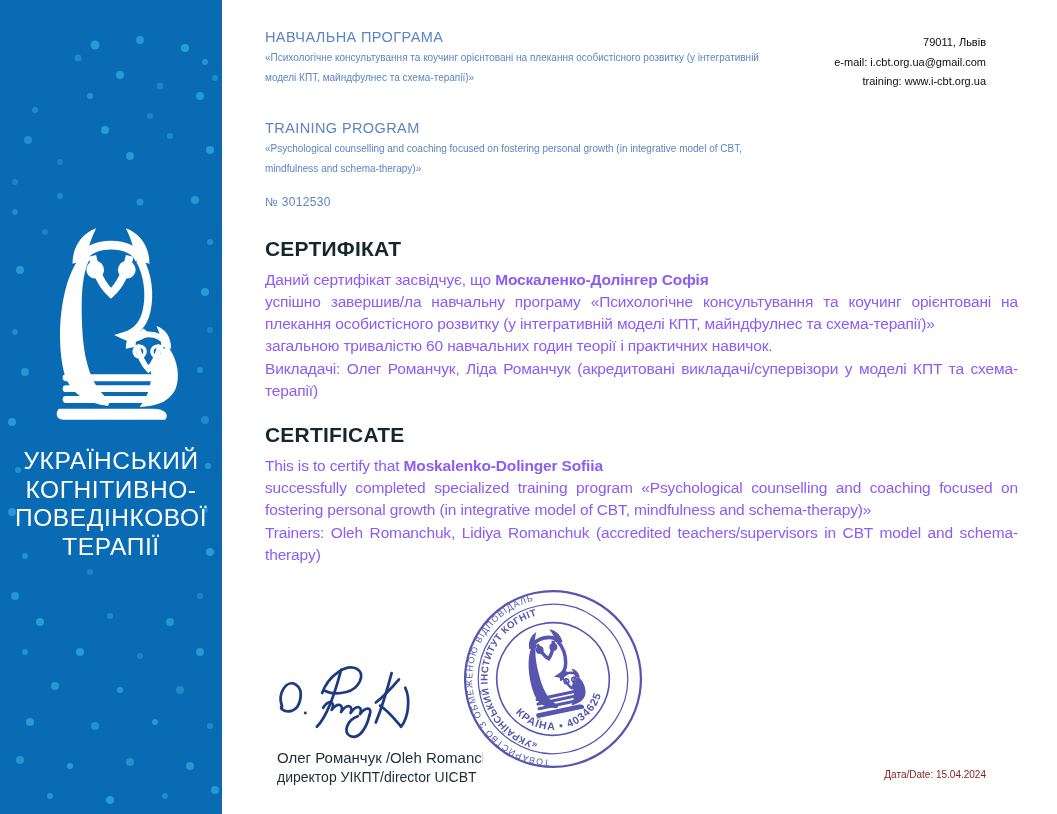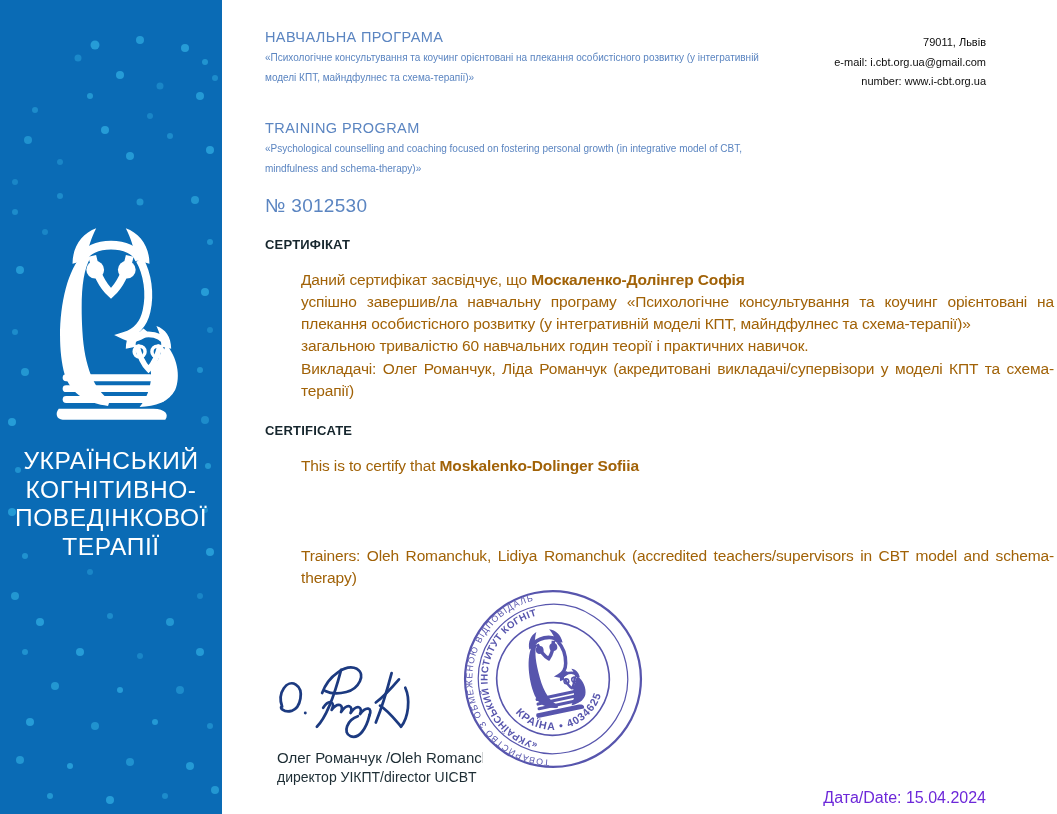--- a/index.html
+++ b/index.html
@@ -22,30 +22,30 @@
   .orgname{position:absolute;left:0;top:447px;width:222px;text-align:center;color:#fff;
            font-size:24.5px;line-height:28.5px;font-weight:400;letter-spacing:.6px;}
 
   
   .main{position:absolute;left:222px;top:0;right:0;bottom:0;background:#fff;}
   .abs{position:absolute;}
   .blue{color:var(--heading-blue);}
   .prog-title{left:43px;font-size:14.5px;letter-spacing:.4px;}
   .prog-text{left:43px;width:522px;font-size:10px;line-height:20px;}
   .contact{right:71px;top:33px;text-align:right;font-size:11px;line-height:19.5px;color:#0d0d0d;}
-  .cert-no{left:43px;top:195px;font-size:19px;letter-spacing:.3px;}
-  .sec-heading{left:43px;font-size:13px;font-weight:700;letter-spacing:.2px;color:#16262d;}
-  .line,.para{left:43px;font-size:15.5px;line-height:22px;letter-spacing:-0.15px;color:#a16207;margin-left:36px;}
+  .cert-no{left:43px;top:195px;font-size:12px;letter-spacing:.3px;}
+  .sec-heading{left:43px;font-size:21px;font-weight:700;letter-spacing:.2px;color:#16262d;}
+  .line,.para{left:43px;font-size:15.5px;line-height:22px;letter-spacing:-0.15px;color:#8b5cf6;}
   .para{width:753px;text-align:justify;}
   .line b,.para b{font-weight:700;}
   .signature-svg{left:40px;top:652px;width:175px;height:100px;}
   .stamp-svg{left:240px;top:588px;width:182px;height:182px;transform:rotate(-12deg);}
   .signer-name{left:55px;top:749px;font-size:15px;width:206px;white-space:nowrap;overflow:hidden;color:#1d2d34;}
   .signer-title{left:55px;top:769px;font-size:14px;color:#1d2d34;}
-  .date{right:71px;top:769px;font-size:16px;color:#6d28d9;margin-top:20px;}
+  .date{right:71px;top:769px;font-size:10px;color:#7f1d1d;}
   .defs{position:absolute;width:0;height:0;overflow:hidden;}
   .owl-fill{fill:currentColor;}
   .owl-stroke{fill:none;stroke:currentColor;}
   .stamp-text{fill:var(--stamp-blue);font-family:"Liberation Sans",sans-serif;}
 </style>
 </head>
 <body>
 
 <svg class="defs" aria-hidden="true">
   <defs>
@@ -155,21 +155,21 @@
   </aside>
 
   <main class="main">
 
     <div class="abs blue prog-title" style="top:29px">НАВЧАЛЬНА ПРОГРАМА</div>
     <div class="abs blue prog-text" style="top:48px">«Психологічне консультування та коучинг орієнтовані на плекання особистісного розвитку (у інтегративній моделі КПТ, майндфулнес та схема-терапії)»</div>
 
     <div class="abs contact">
       <div>79011, Львів</div>
       <div>e-mail: i.cbt.org.ua@gmail.com</div>
-      <div>number: www.i-cbt.org.ua</div>
+      <div>training: www.i-cbt.org.ua</div>
     </div>
 
     <div class="abs blue prog-title" style="top:120px">TRAINING PROGRAM</div>
     <div class="abs blue prog-text" style="top:139px">«Psychological counselling and coaching focused on fostering personal growth (in integrative model of CBT, mindfulness and schema-therapy)»</div>
 
     <div class="abs blue cert-no">№ 3012530</div>
 
     <div class="abs sec-heading" style="top:237px">СЕРТИФІКАТ</div>
     <div class="abs line" style="top:269px">
       <span>Даний сертифікат засвідчує, що</span>
@@ -177,21 +177,22 @@
     </div>
     <div class="abs para" style="top:291px">успішно завершив/ла навчальну програму «Психологічне консультування та коучинг орієнтовані на плекання особистісного розвитку (у інтегративній моделі КПТ, майндфулнес та схема-терапії)»</div>
     <div class="abs line" style="top:335px">загальною тривалістю 60 навчальних годин теорії і практичних навичок.</div>
     <div class="abs para" style="top:358px">Викладачі: Олег Романчук, Ліда Романчук (акредитовані викладачі/супервізори у моделі КПТ та схема-терапії)</div>
 
     <div class="abs sec-heading" style="top:423px">CERTIFICATE</div>
     <div class="abs line" style="top:455px">
       <span>This is to certify that</span>
       <b>Moskalenko-Dolinger Sofiia</b>
     </div>
-    <div class="abs para" style="top:545px">Trainers: Oleh Romanchuk, Lidiya Romanchuk (accredited teachers/supervisors in CBT model and schema-therapy)</div>
+    <div class="abs para" style="top:477px">successfully completed specialized training program «Psychological counselling and coaching focused on fostering personal growth (in integrative model of CBT, mindfulness and schema-therapy)»</div>
+    <div class="abs para" style="top:522px">Trainers: Oleh Romanchuk, Lidiya Romanchuk (accredited teachers/supervisors in CBT model and schema-therapy)</div>
 
     <svg class="abs signature-svg" viewBox="0 0 160 95">
       <g fill="none" stroke="var(--signature-ink)" stroke-width="2.6" stroke-linecap="round" stroke-linejoin="round">
         <path d="M16,52 C11,38 21,26 29,31 C37,36 34,53 25,56 C17,58 13,52 16,52"></path>
         <circle cx="38" cy="58" r="1.4" fill="var(--signature-ink)" stroke="none"></circle>
         <path d="M54,39 C60,22 77,11 87,16 C96,21 89,35 77,38 C69,40 61,39 57,37"></path>
         <path d="M72,17 C66,40 58,62 49,71"></path>
         <path d="M55,53 C61,44 67,48 63,55 C69,47 75,50 72,57 C78,48 84,51 81,58 C87,49 93,52 90,59 C96,51 102,53 99,60"></path>
         <path d="M99,60 C96,73 89,83 81,80 C73,77 78,64 88,61"></path>
         <path d="M120,20 C115,39 109,57 105,67"></path>

